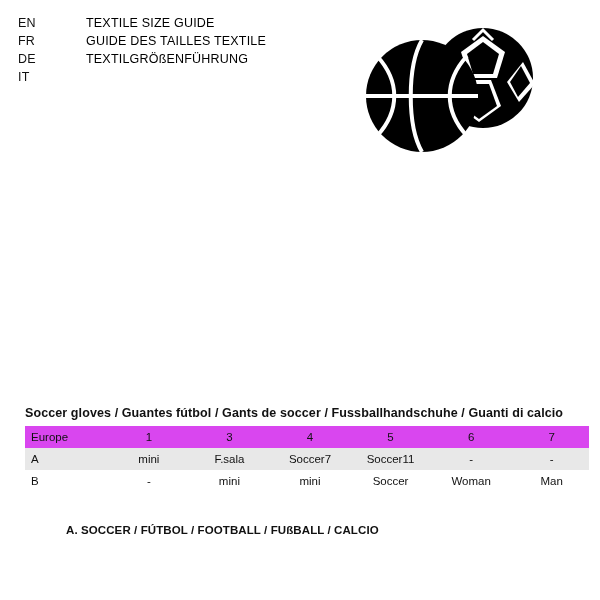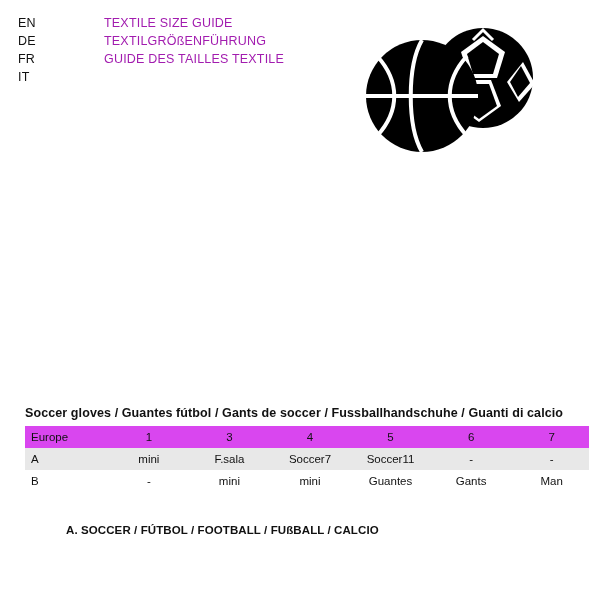--- a/index.html
+++ b/index.html
@@ -31,23 +31,22 @@
   }
   .lang-code {
     width: 42px;
     font-size: 12.5px;
     letter-spacing: 0.2px;
     color: #111;
   }
   .lang-text {
     font-size: 12.5px;
     letter-spacing: 0.2px;
-    color: #a21caf;
+    color: #000000;
     white-space: nowrap;
-    margin-left: 18px;
   }
 
   
   .illustration {
     position: absolute;
     top: 26px;
     left: 355px;
     width: 200px;
     height: 140px;
   }
@@ -118,26 +117,26 @@
 </style>
 </head>
 <body>
 
 <div class="lang-block">
   <div class="lang-row">
     <span class="lang-code">EN</span>
     <span class="lang-text">TEXTILE SIZE GUIDE</span>
   </div>
   <div class="lang-row">
+    <span class="lang-code">FR</span>
+    <span class="lang-text">GUIDE DES TAILLES TEXTILE</span>
+  </div>
+  <div class="lang-row">
     <span class="lang-code">DE</span>
     <span class="lang-text">TEXTILGRÖßENFÜHRUNG</span>
-  </div>
-  <div class="lang-row">
-    <span class="lang-code">FR</span>
-    <span class="lang-text">GUIDE DES TAILLES TEXTILE</span>
   </div>
   <div class="lang-row">
     <span class="lang-code">IT</span>
   </div>
 </div>
 
 <div class="illustration">
   <svg width="200" height="140" viewBox="0 0 200 140" xmlns="http://www.w3.org/2000/svg">
 
     <g>
@@ -185,22 +184,22 @@
         <td>Soccer7</td>
         <td>Soccer11</td>
         <td>-</td>
         <td>-</td>
       </tr>
       <tr class="plain-row">
         <td class="first-col">B</td>
         <td>-</td>
         <td>mini</td>
         <td>mini</td>
-        <td>Guantes</td>
-        <td>Gants</td>
+        <td>Soccer</td>
+        <td>Woman</td>
         <td>Man</td>
       </tr>
     </tbody>
   </table>
 </div>
 
 <div class="footnotes">
   <div class="footnote">A. SOCCER / FÚTBOL / FOOTBALL / FUßBALL / CALCIO</div>
 </div>
 

